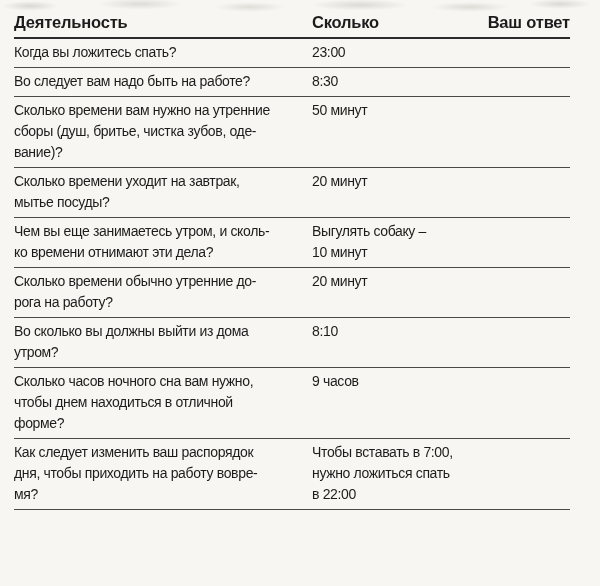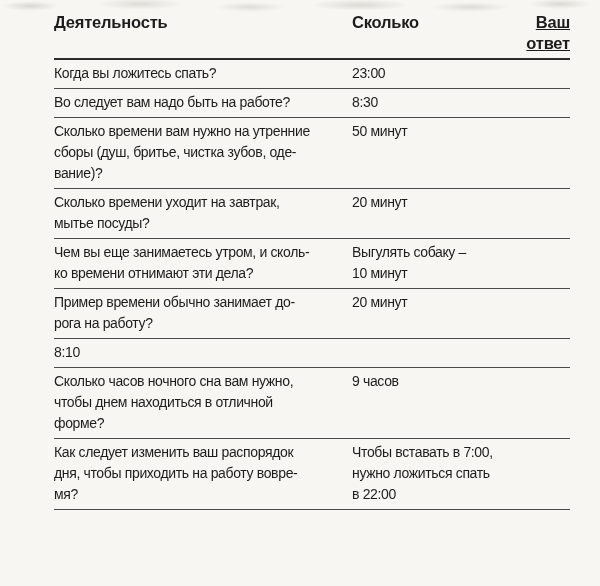--- a/index.html
+++ b/index.html
@@ -32,35 +32,34 @@
     position: absolute;
     top: 10px;
     left: 14px;
     width: 556px;
   }
   .row {
     display: flex;
     align-items: flex-start;
     border-bottom: 1.5px solid #4a4a4a;
     padding: 3px 0 4px 0;
-    margin-left: 40px;
   }
   .row.header {
     border-bottom: 2.5px solid #2b2b2b;
     padding: 2px 0 4px 0;
   }
   .cell {
     white-space: pre-line;
     font-size: 14px;
     line-height: 21px;
     letter-spacing: -0.35px;
   }
   .c1 { width: 298px; flex: 0 0 298px; }
   .c2 { width: 172px; flex: 0 0 172px; }
-  .c3 { flex: 1 1 auto; text-align: right; text-decoration: underline; }
+  .c3 { flex: 1 1 auto; text-align: right; }
   .header .cell {
     font-weight: 700;
     font-size: 16.5px;
     letter-spacing: -0.2px;
   }
 </style>
 </head>
 <body>
 
 <div class="scan-noise"></div>
@@ -104,27 +103,29 @@
 
   <div class="row">
     <div class="cell c1">Чем вы еще занимаетесь утром, и сколь-
 ко времени отнимают эти дела?</div>
     <div class="cell c2">Выгулять собаку –
 10 минут</div>
     <div class="cell c3"></div>
   </div>
 
   <div class="row">
-    <div class="cell c1">Пример времени обычно занимает до-
+    <div class="cell c1">Сколько времени обычно утренние до-
 рога на работу?</div>
     <div class="cell c2">20 минут</div>
     <div class="cell c3"></div>
   </div>
 
   <div class="row">
+    <div class="cell c1">Во сколько вы должны выйти из дома
+утром?</div>
     <div class="cell c2">8:10</div>
     <div class="cell c3"></div>
   </div>
 
   <div class="row">
     <div class="cell c1">Сколько часов ночного сна вам нужно,
 чтобы днем находиться в отличной
 форме?</div>
     <div class="cell c2">9 часов</div>
     <div class="cell c3"></div>

